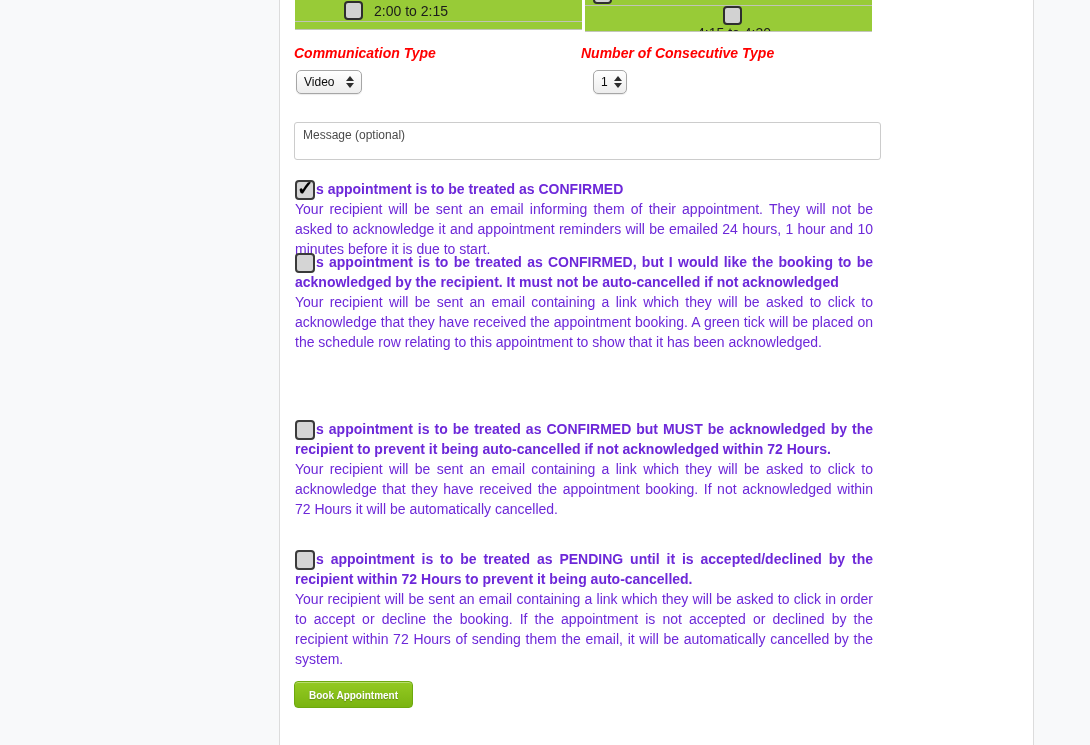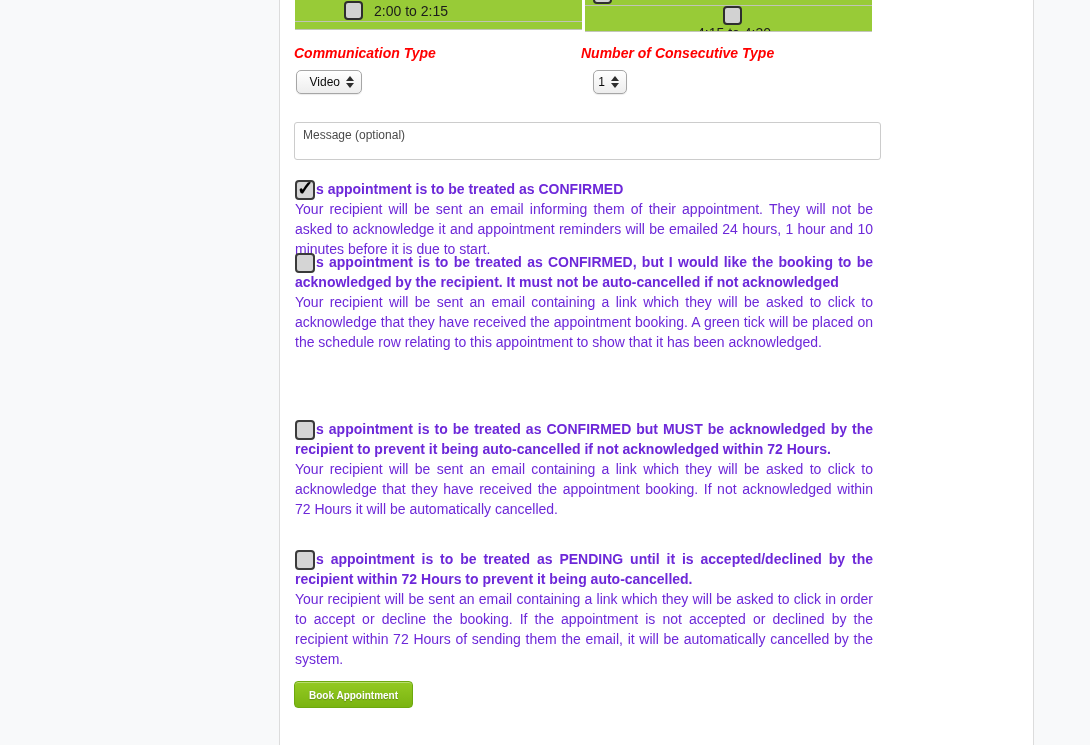--- a/index.html
+++ b/index.html
@@ -71,21 +71,21 @@
   .mock-select {
     position: absolute;
     top: 70px;
     height: 24px;
     border: 1px solid #a6a6a6;
     border-radius: 5px;
     background: linear-gradient(#ffffff, #ededed);
     box-shadow: 0 1px 1px rgba(0,0,0,0.08);
     display: flex;
     align-items: center;
-    justify-content: flex-end;
+    justify-content: space-between;
     padding: 0 7px;
     font-size: 12px;
     color: #0a0a0a;
     cursor: default;
   }
   #select-communication { left: 296px; width: 66px; }
   #select-weeks { left: 593px; width: 34px; }
   .sel-arrows { display: flex; flex-direction: column; gap: 2px; margin-left: 6px; }
   .sel-arrow-up {
     width: 0; height: 0;

